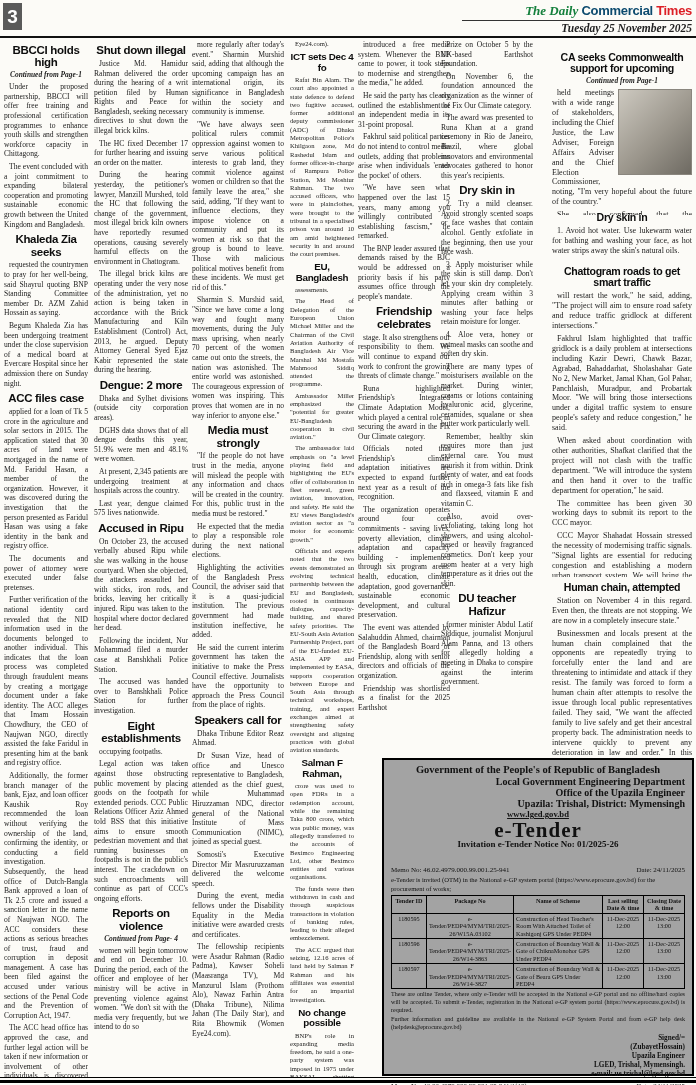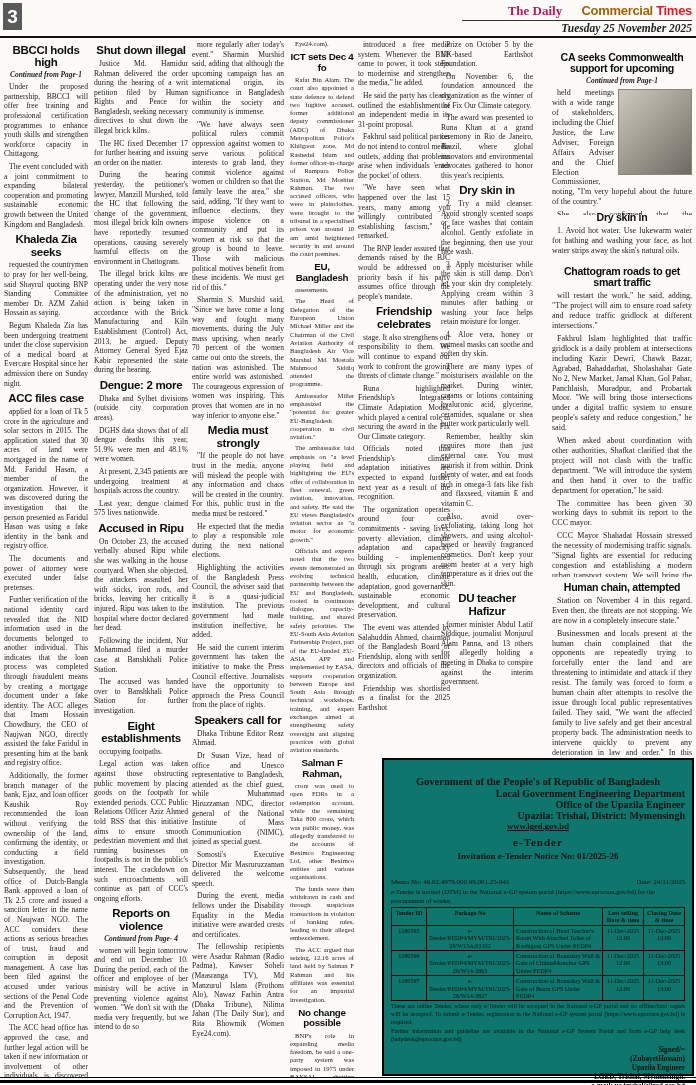--- a/index.html
+++ b/index.html
@@ -4,22 +4,22 @@
 <style>
   html,body{margin:0;padding:0;background:#e8e6e0;}
   .page{position:relative;width:696px;height:1085px;background:#fcfbf7;margin:0 auto;
         overflow:hidden;font-family:"Liberation Serif",serif;color:#1b1b1b;}
   
   header{position:absolute;left:0;top:0;width:696px;height:36px;border-bottom:2.5px solid #111;}
   .pagenum{position:absolute;left:3px;top:3px;width:19px;height:27px;background:#5a5a5a;color:#fff;
            font:bold 19px/27px "Liberation Sans",sans-serif;text-align:center;}
   .masthead{position:absolute;right:4px;top:3px;width:230px;text-align:right;}
   .title-line{font-size:13px;white-space:nowrap;}
-  .t1{font-weight:bold;color:#be185d;font-family:"Liberation Serif",serif;}
-  .t2{font-weight:bold;color:#a16207;font-family:"Liberation Sans",sans-serif;letter-spacing:-0.3px;margin-left:16px;}
+  .t1{font-style:italic;font-weight:bold;color:#15803d;font-family:"Liberation Serif",serif;}
+  .t2{font-weight:bold;color:#0c4a6e;font-family:"Liberation Sans",sans-serif;letter-spacing:-0.3px;}
   .t3{font-weight:bold;color:#dc1f26;font-family:"Liberation Sans",sans-serif;letter-spacing:-0.3px;margin-top:7px;}
   .date-line{margin-top:1px;border-top:1px solid #333;padding-top:1px;
              font:bold italic 11.5px "Liberation Serif",serif;color:#222;}
   
   .col{position:absolute;top:40px;overflow:hidden;}
   .c1{left:4px;width:84px;height:1038px;}
   .c2{left:94px;width:94px;height:1038px;}
   .c3{left:192px;width:92px;height:1038px;}
   .c4{left:290px;width:64px;height:1038px;}
   .c5{left:358px;width:92px;height:716px;}
@@ -38,27 +38,27 @@
          border:1px solid #8a867e;}
   
   .rightcol{overflow:visible;}
   .rightcol .art{position:absolute;left:0;width:140px;overflow:hidden;}
   .rightcol .art:nth-child(1){top:8px;height:167px;}
   .rightcol .art:nth-child(2){top:168px;height:53px;}
   .rightcol .art:nth-child(3){top:222px;height:315px;}
   .rightcol .art:nth-child(4){top:538px;height:178px;}
   
   .tender{position:absolute;left:382px;top:758px;width:312px;height:318px;border:2px solid #000;
-          background:#0f766e;padding:16px 7px;box-sizing:border-box;
+          background:#a3a3a3;padding:4px 7px;box-sizing:border-box;
           font-family:"Liberation Serif",serif;color:#111;}
   .gov{ text-align:center;font-weight:bold;}
   .gov1{font-size:10.5px;line-height:12px;}
   .gov2,.gov3,.gov4{font-size:10px;line-height:11px;text-align:right;}
   .site{text-align:center;font-weight:bold;text-decoration:underline;font-size:8.6px;line-height:11px;}
-  .etitle{text-align:center;font-weight:bold;font-size:11px;line-height:17px;letter-spacing:1px;margin-top:2px;}
+  .etitle{text-align:center;font-weight:bold;font-size:21px;line-height:17px;letter-spacing:1px;margin-top:2px;}
   .esub{text-align:center;font-weight:bold;font-size:9px;line-height:11px;margin-bottom:16px;}
   .memo-row,.foot-row{display:flex;justify-content:space-between;font-size:7px;line-height:9px;}
   .invite{font-size:6.6px;line-height:8.5px;margin:1px 0 2px;}
   table.tnd{border-collapse:collapse;width:100%;font-size:6.2px;line-height:7.4px;}
   table.tnd th,table.tnd td{border:0.8px solid #000;padding:1px 2px;vertical-align:top;}
   table.tnd th{font-weight:bold;text-align:center;}
   table.tnd td:nth-child(1){width:30px;text-align:center;}
   table.tnd td:nth-child(2){width:72px;text-align:center;}
   table.tnd td:nth-child(4),table.tnd td:nth-child(5){width:36px;text-align:center;}
   .note{font-size:6.1px;line-height:7.6px;margin-top:2px;text-align:justify;}

